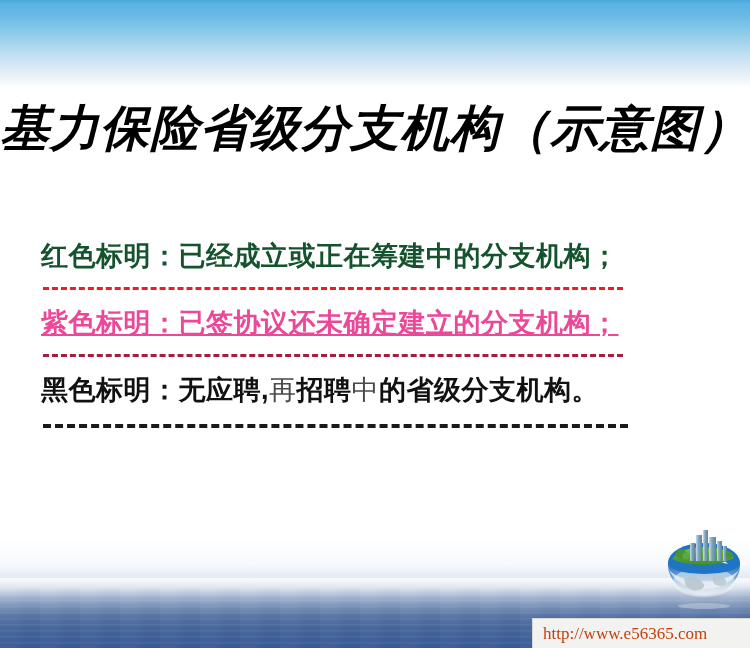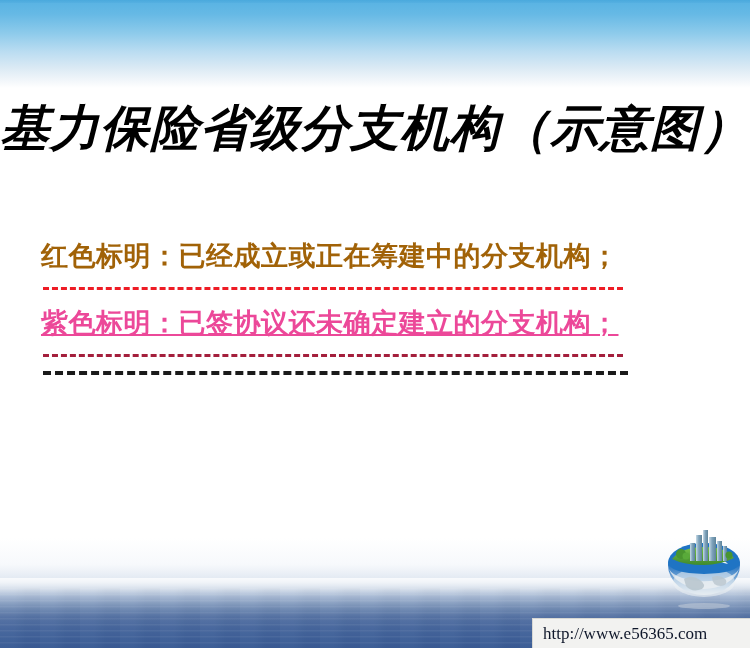--- a/index.html
+++ b/index.html
@@ -115,21 +115,21 @@
     font-weight: bold;
     font-size: 27px;
     line-height: 40px;
     letter-spacing: .5px;
     white-space: nowrap;
   }
   .legend-text .lighter {
     font-weight: normal;
     color: #4a4a4a;
   }
-  .row-red   .legend-text { color: #a16207; }
+  .row-red   .legend-text { color: #14532d; }
   .row-purple .legend-text { color: #ec4899; text-decoration: underline; }
   .row-black .legend-text { color: #111111; }
 
   .sep {
     height: 0;
     margin: 11px 0 13px 2px;
   }
   .sep-red {
     width: 580px;
     border-top: 3px dashed #ee1c25;
@@ -165,21 +165,21 @@
     border-top: 1px solid #d8d8d4;
     border-left: 1px solid #d8d8d4;
   }
   .watermark-url {
     position: absolute;
     left: 10px;
     top: 3px;
     font-family: "Liberation Serif", "DejaVu Serif", serif;
     font-size: 17px;
     line-height: 24px;
-    color: #0f172a;
+    color: #c2410c;
     white-space: nowrap;
   }
 </style>
 </head>
 <body>
 
 <div id="slide">
 
   <div class="sky-band"></div>
   <div class="sky-top-line"></div>
@@ -192,20 +192,21 @@
       <div class="legend-text">红色标明：已经成立或正在筹建中的分支机构；</div>
       <div class="sep sep-red"></div>
     </div>
 
     <div class="legend-row row-purple">
       <div class="legend-text">紫色标明：已签协议还未确定建立的分支机构；</div>
       <div class="sep sep-purple"></div>
     </div>
 
     <div class="legend-row row-black">
+      <div class="legend-text"><span>黑色标明：无应聘,</span><span class="lighter">再</span><span>招聘</span><span class="lighter">中</span><span>的省级分支机构。</span></div>
       <div class="sep sep-black"></div>
     </div>
 
   </div>
 
   <div class="sea-band">
     <div class="sea-glint"></div>
     <div class="sea-ripple"></div>
   </div>
 

